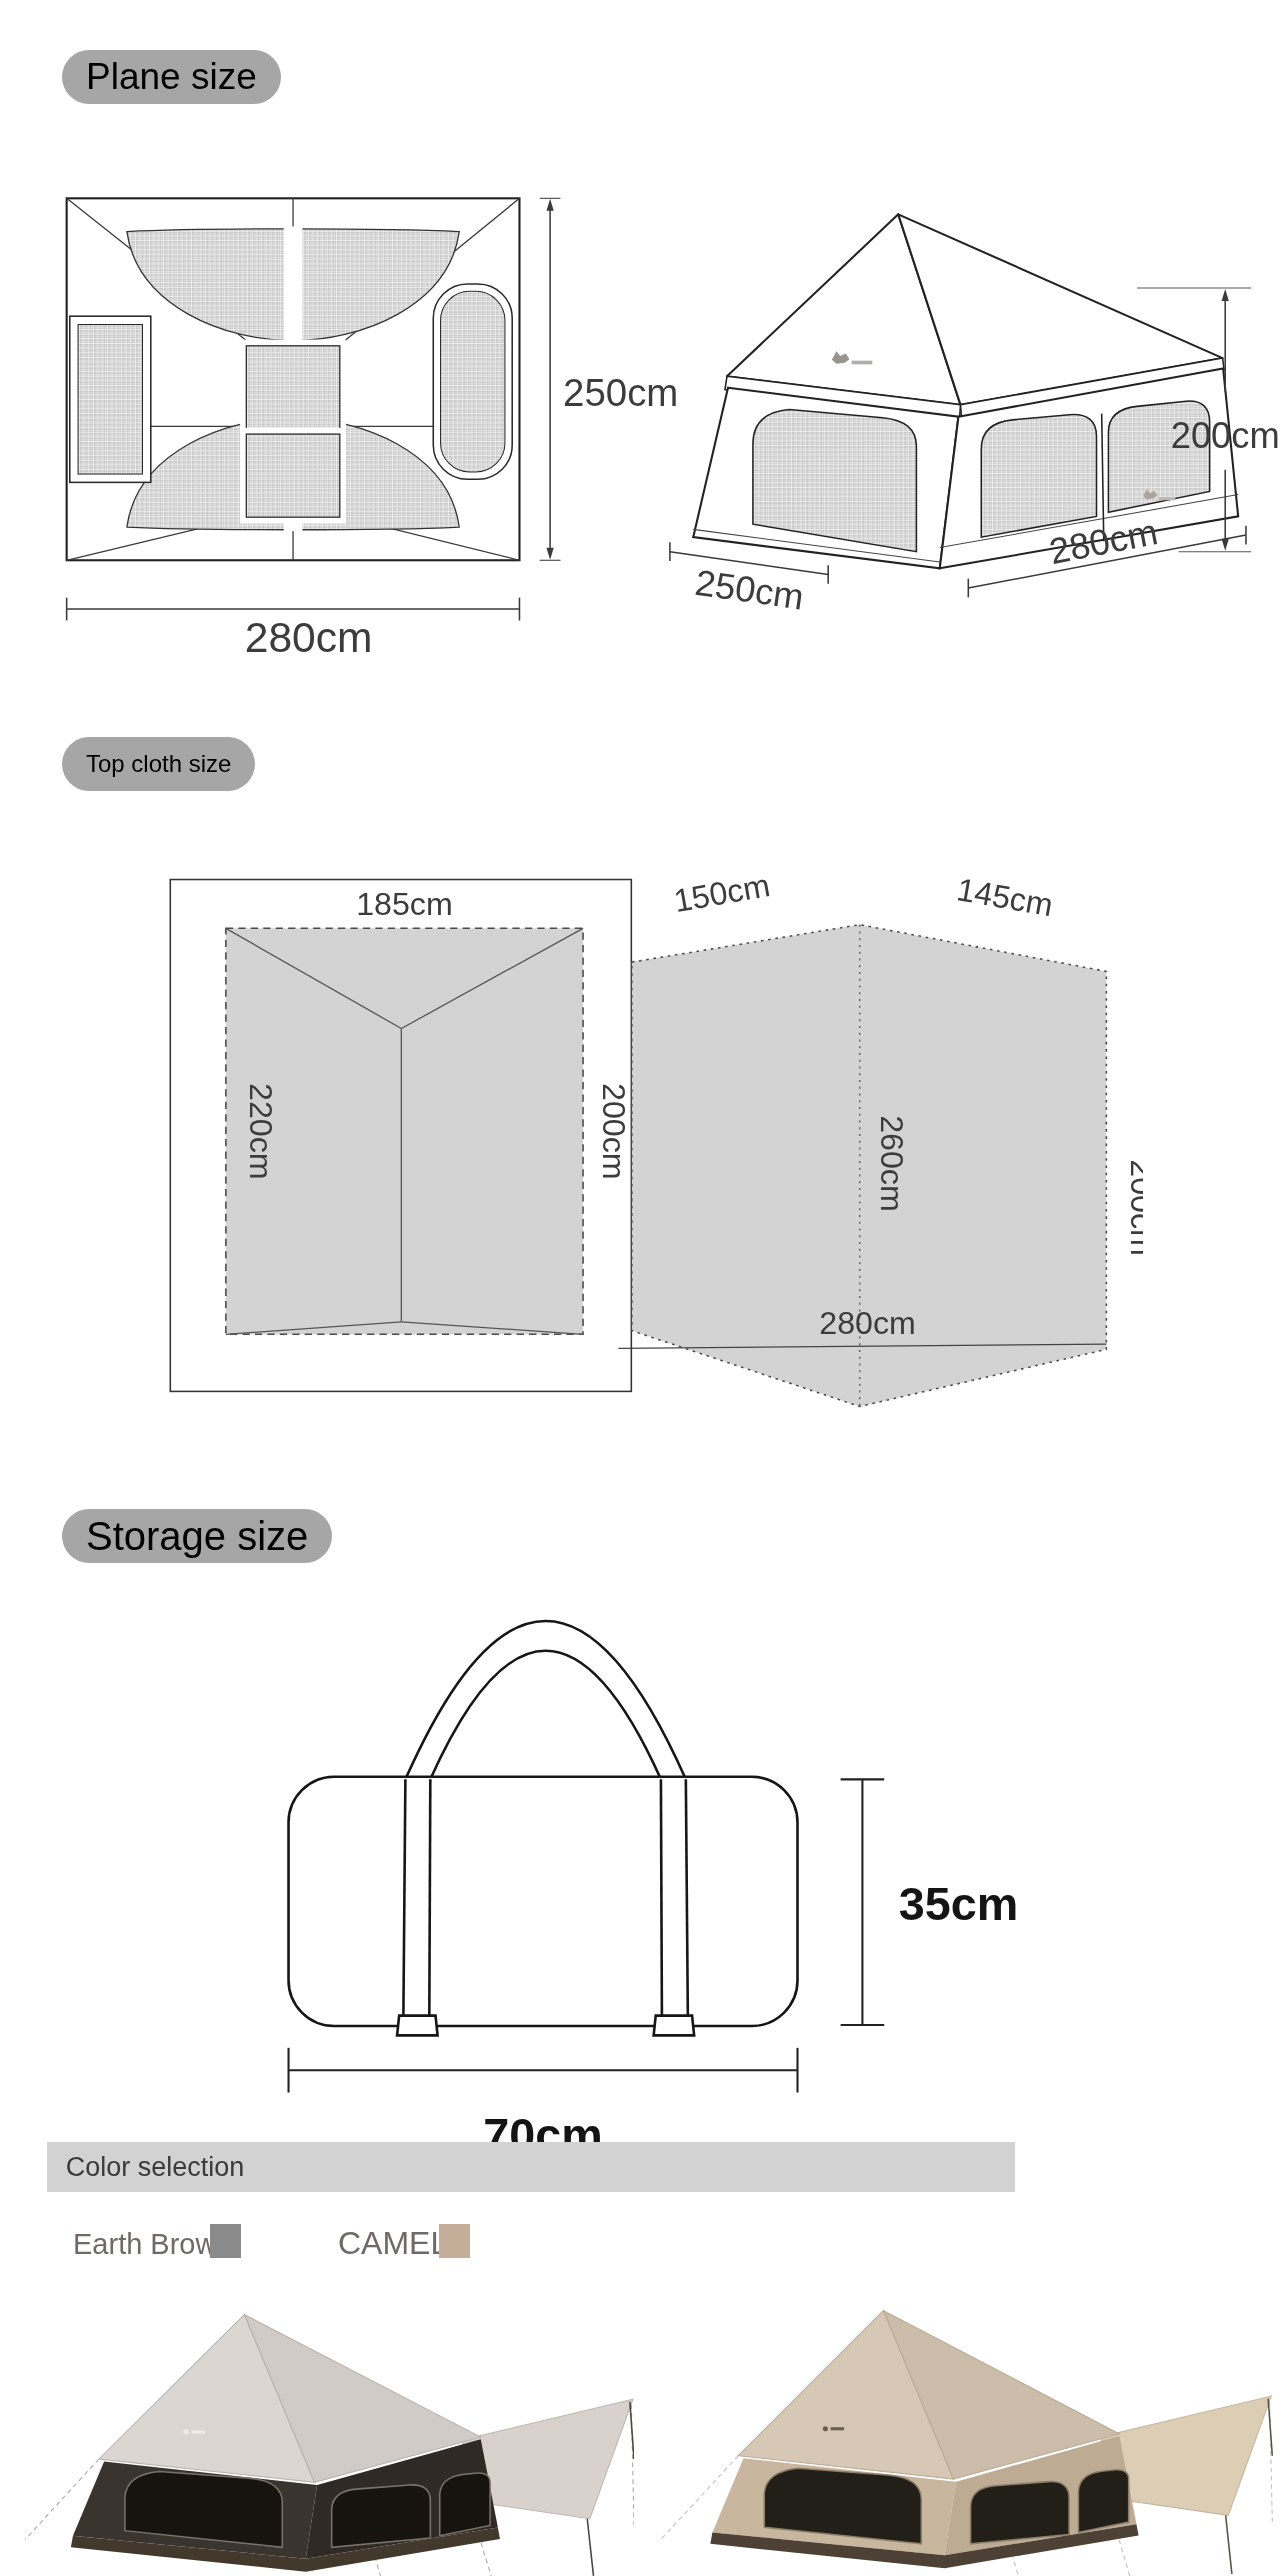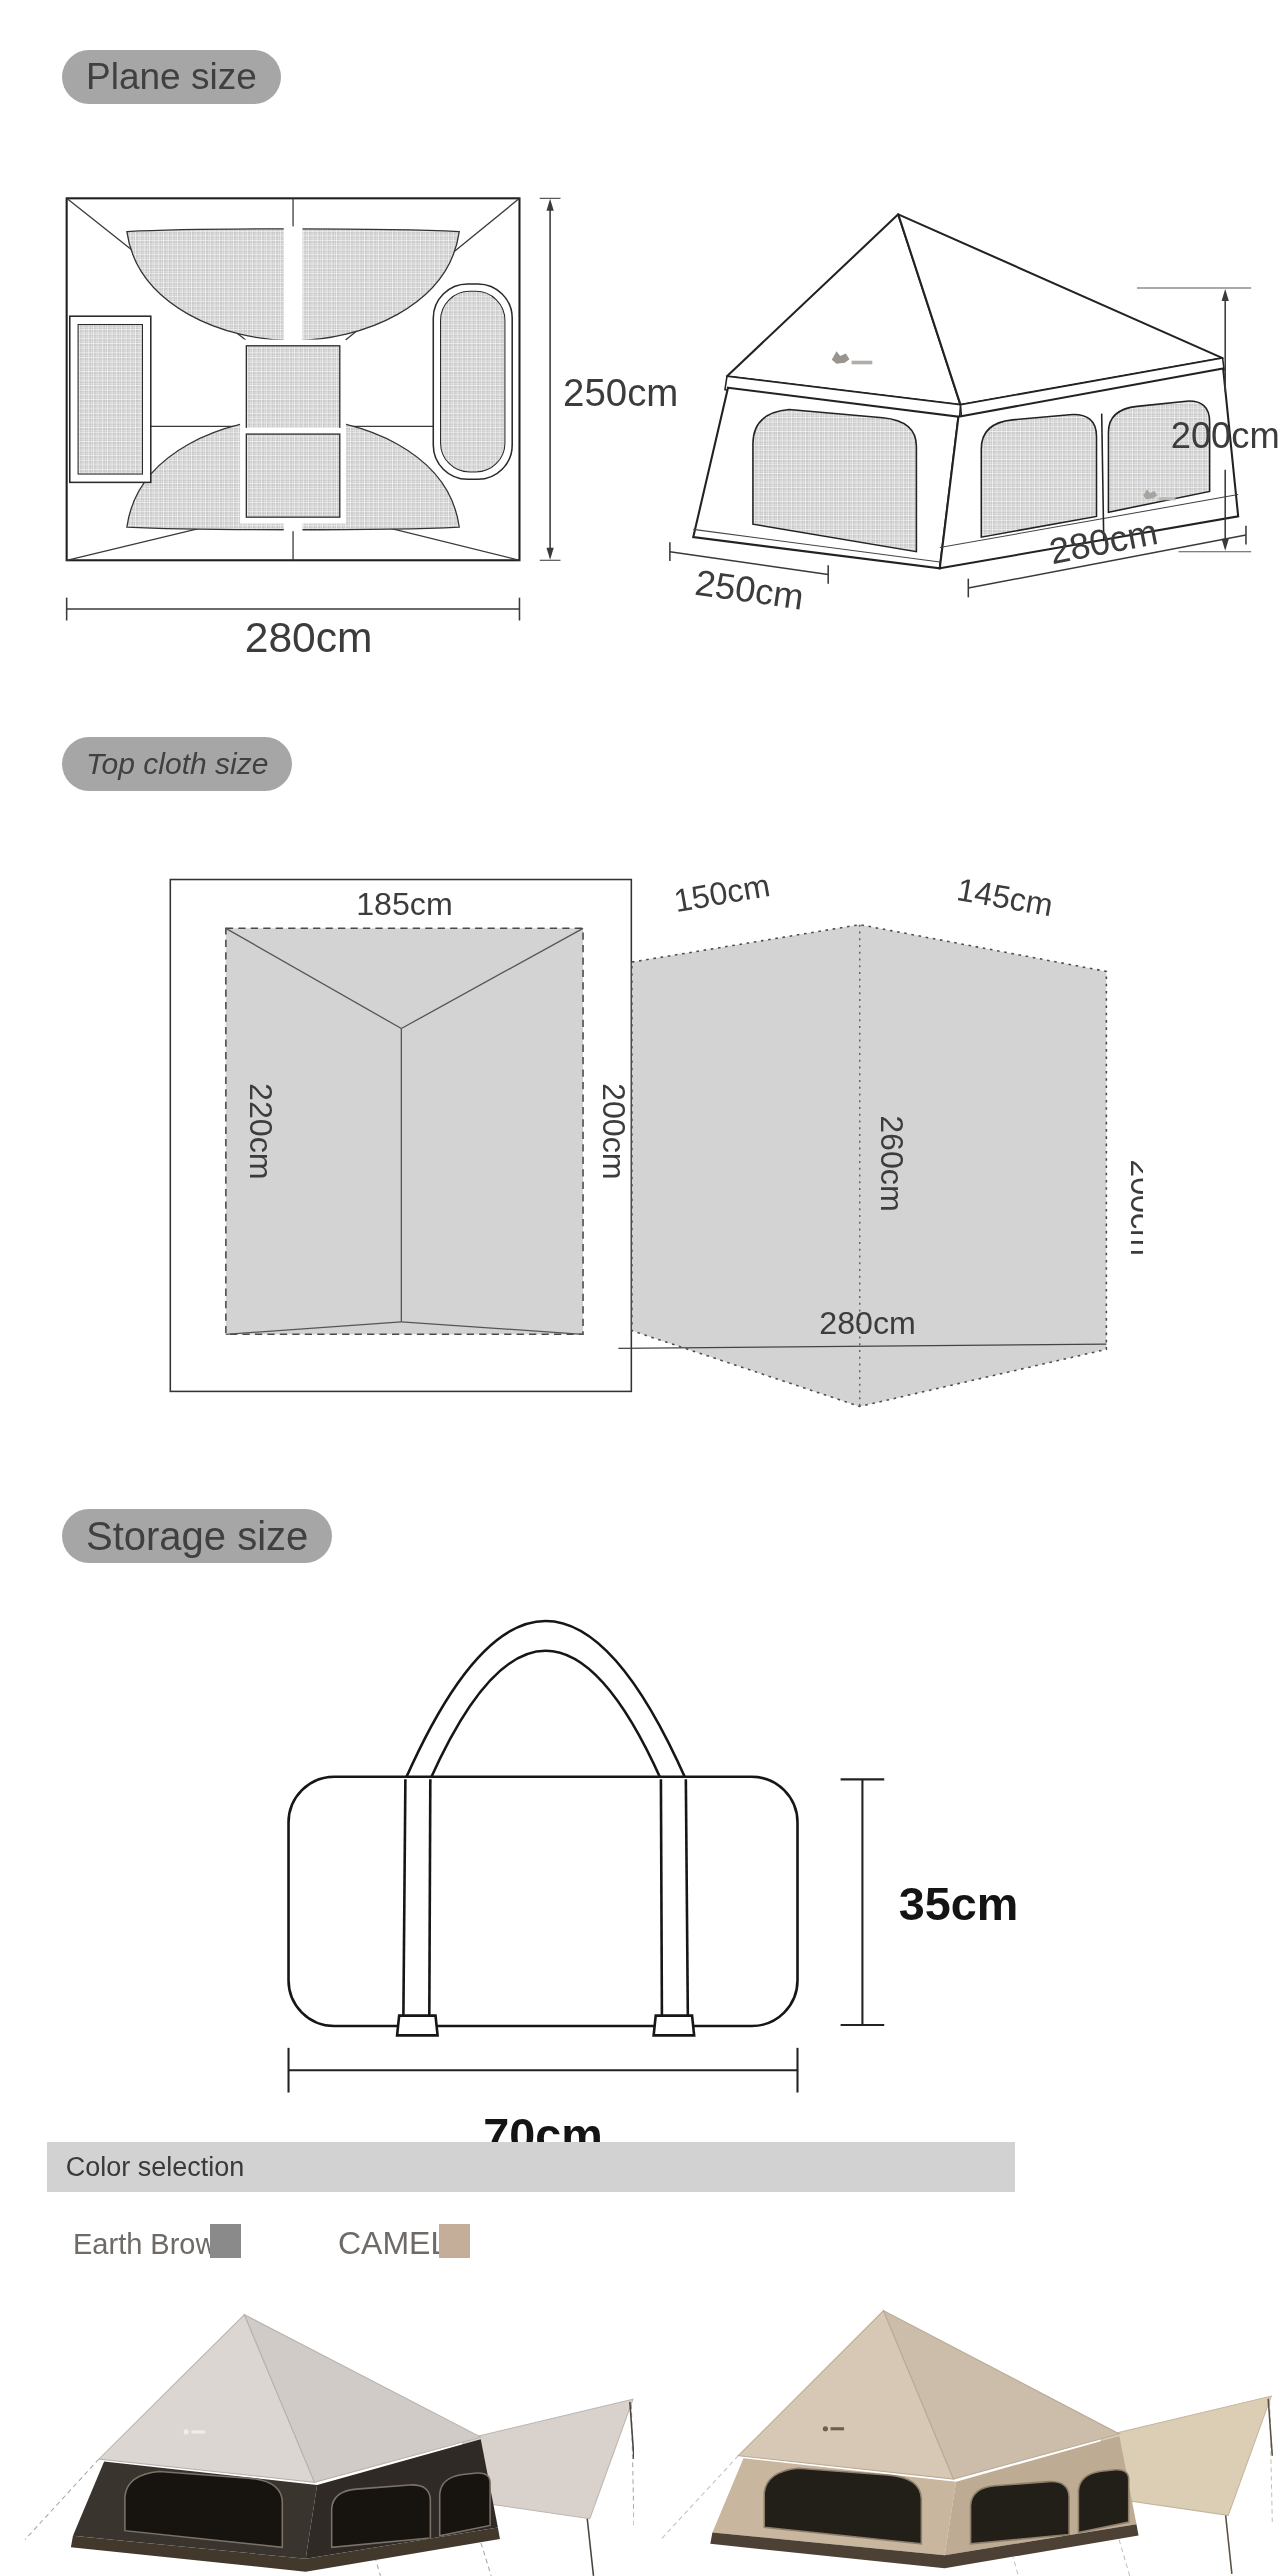--- a/index.html
+++ b/index.html
@@ -1,21 +1,21 @@
 <!DOCTYPE html>
 <html style="font-size:8.3px"><head>
 <meta charset="utf-8">
 <style>
   html,body{margin:0;padding:0;}
   body{width:1288px;height:2576px;position:relative;background:#ffffff;overflow:hidden;
        font-family:"Liberation Sans", sans-serif;}
-  .pill{position:absolute;background:#a6a6a6;border-radius:31px;color:#404040;
+  .pill{position:absolute;background:#a6a6a6;border-radius:31px;color:#000000;
         display:flex;align-items:center;justify-content:center;height:54px;padding:0 24px;}
   #pill-plane{left:62px;top:50px;font-size:37px;}
-  #pill-topcloth{left:62px;top:737px;font-size:30px;font-style:italic;}
+  #pill-topcloth{left:62px;top:737px;font-size:24px;}
   #pill-storage{left:62px;top:1509px;font-size:40px;}
   svg{position:absolute;display:block;}
   #svg-topview{left:49px;top:182px;}
   #svg-persp{left:649px;top:205px;}
   #svg-topcloth{left:156px;top:852px;}
   #svg-storage{left:234px;top:1600px;}
   #tent-left{left:21px;top:2303px;}
   #tent-right{left:655px;top:2295px;}
   #color-banner{position:absolute;left:47px;top:2142px;width:968px;height:50px;background:#d2d2d2;
                 display:flex;align-items:center;}

